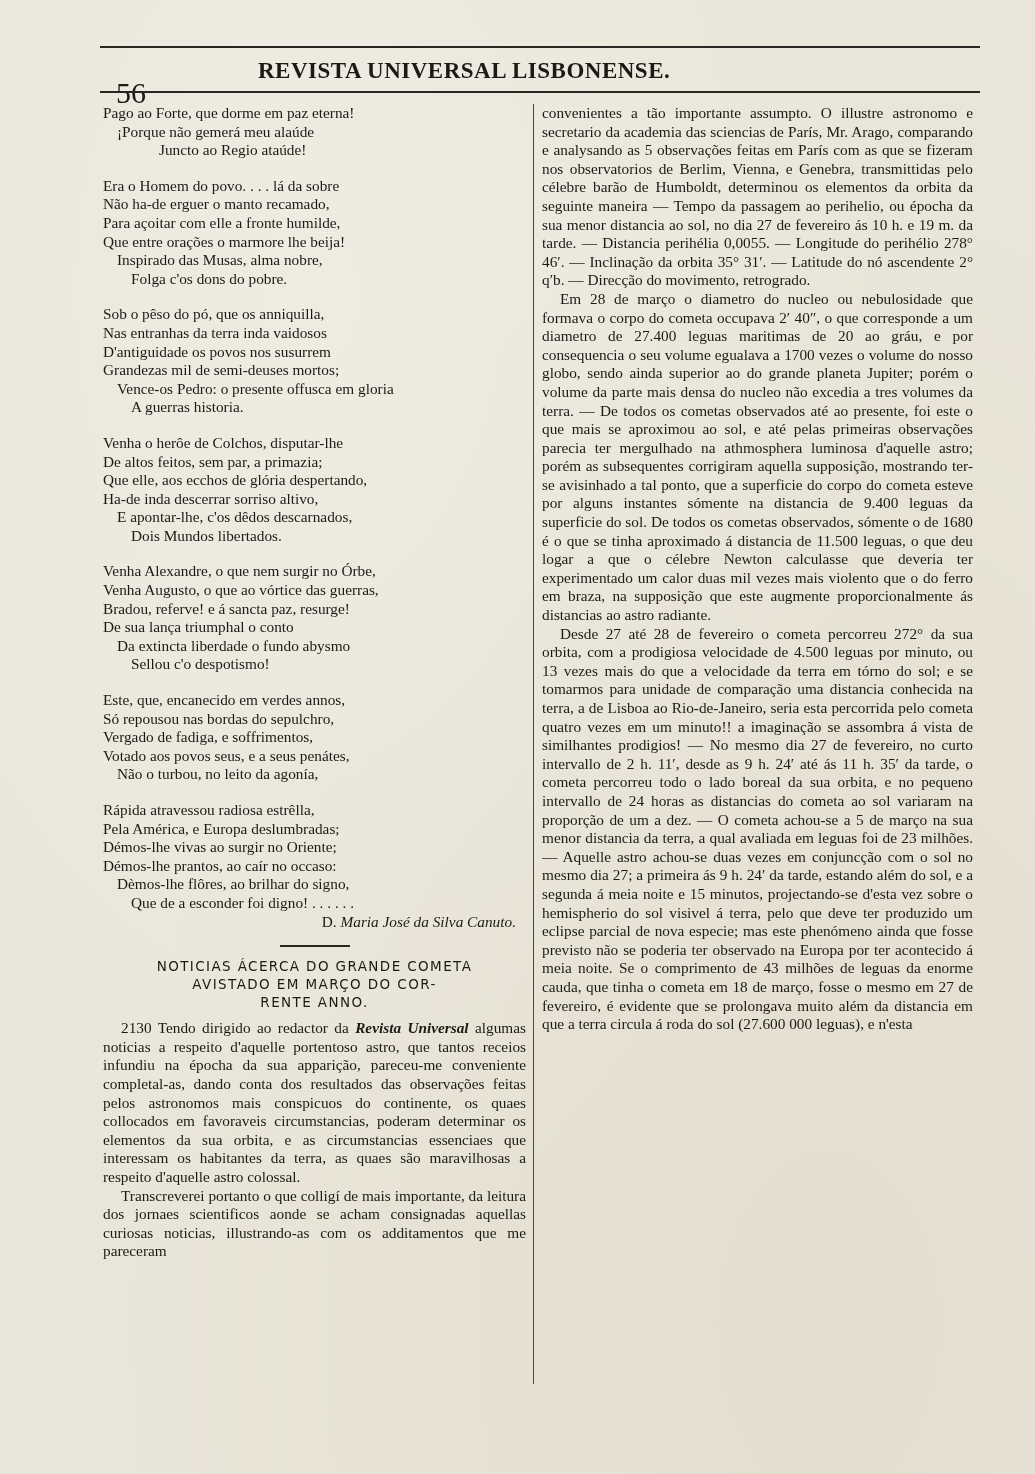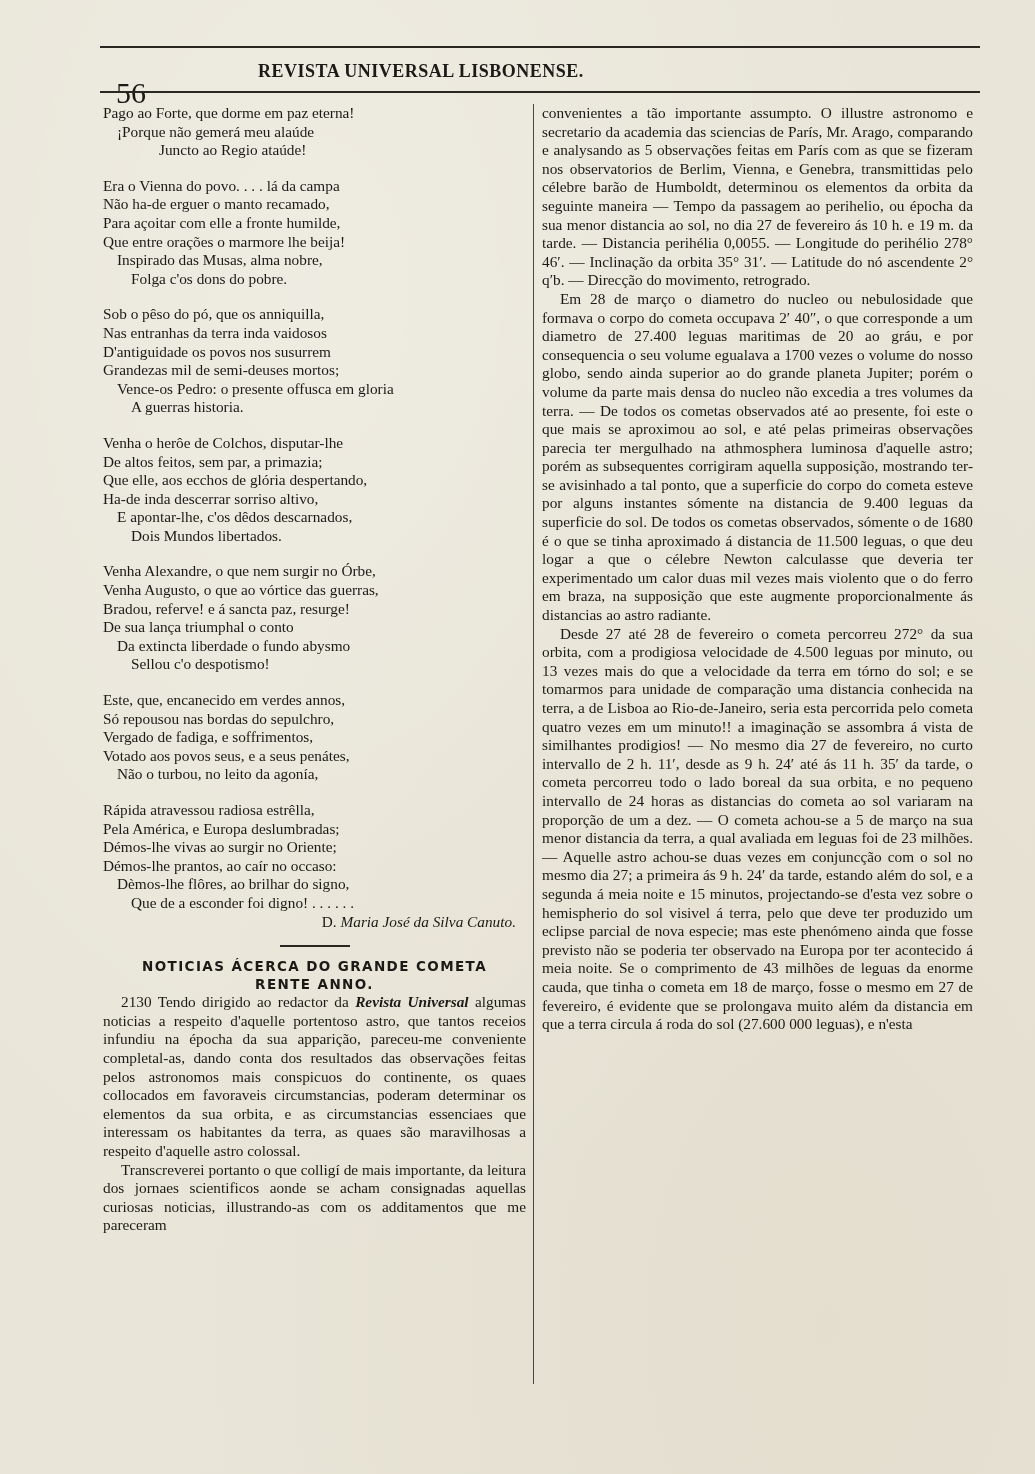--- a/index.html
+++ b/index.html
@@ -11,40 +11,40 @@
       radial-gradient(ellipse at 80% 90%, rgba(200,190,160,0.18), transparent 60%);
     font-family: "Liberation Serif", "DejaVu Serif", serif;
     color: #1c1a16;
     position: relative;
   }
   .rule { position: absolute; left: 100px; width: 880px; background: #2a2723; }
   .rule.top { top: 46px; height: 2px; }
   .rule.bottom { top: 91px; height: 2px; }
   .header { position: absolute; top: 52px; left: 100px; width: 880px; height: 36px; }
   .page-number { position: absolute; left: 16px; top: 0; font-size: 30px; line-height: 36px; margin-top: 23px; }
-  .journal-title { position: absolute; left: 158px; top: 0; font-size: 18px; line-height: 38px; font-weight: bold; letter-spacing: 0.5px; }
+  .journal-title { position: absolute; left: 158px; top: 0; font-size: 23px; line-height: 38px; font-weight: bold; letter-spacing: 0.5px; }
 
   .col { position: absolute; top: 104px; font-size: 15.3px; line-height: 18.6px; }
   .col.left { left: 103px; width: 423px; }
   .col.right { left: 542px; width: 431px; }
   .col-divider { position: absolute; left: 533px; top: 104px; width: 1px; height: 1280px; background: #4a4640; }
 
   .stanza { margin: 0 0 17px 0; }
   .verse { white-space: nowrap; height: 18.6px; }
   .i1 { padding-left: 14px; }
   .i2 { padding-left: 28px; }
   .i3 { padding-left: 56px; }
 
   .signature { text-align: right; padding-right: 10px; margin-top: 0; }
   .signature em { font-style: italic; }
   .separator { width: 70px; height: 2px; background: #2a2723; margin: 14px auto 10px auto; }
 
   .article-heading {
-    text-align: center; font-family: "DejaVu Sans", sans-serif; font-weight: bold;
-    font-size: 13.5px; line-height: 18px; letter-spacing: 1.4px; margin-bottom: 0;
+    text-align: center; font-family: "DejaVu Sans", sans-serif; font-weight: normal;
+    font-size: 13.5px; line-height: 18px; letter-spacing: 1.4px; margin-bottom: 8px;
   }
   .para { text-align: justify; text-indent: 18px; margin: 0; }
   .para .num { font-weight: normal; }
   .para em { font-style: italic; font-weight: bold; }
 </style>
 </head>
 <body>
 
 <div class="rule top"></div>
 <div class="header">
@@ -56,21 +56,21 @@
 <div class="col-divider"></div>
 
 <div class="col left">
   <div id="poem">
       <div class="stanza">
         <div class="verse">Pago ao Forte, que dorme em paz eterna!</div>
         <div class="verse i1">¡Porque não gemerá meu alaúde</div>
         <div class="verse i3">Juncto ao Regio ataúde!</div>
       </div>
       <div class="stanza">
-        <div class="verse">Era o Vienna do povo. . . . lá da campa</div>
+        <div class="verse">Era o Homem do povo. . . . lá da sobre</div>
         <div class="verse">Não ha-de erguer o manto recamado,</div>
         <div class="verse">Para açoitar com elle a fronte humilde,</div>
         <div class="verse">Que entre orações o marmore lhe beija!</div>
         <div class="verse i1">Inspirado das Musas, alma nobre,</div>
         <div class="verse i2">Folga c'os dons do pobre.</div>
       </div>
       <div class="stanza">
         <div class="verse">Sob o pêso do pó, que os anniquilla,</div>
         <div class="verse">Nas entranhas da terra inda vaidosos</div>
         <div class="verse">D'antiguidade os povos nos susurrem</div>
@@ -110,20 +110,21 @@
         <div class="verse i2">Que de a esconder foi digno! . . . . . .</div>
       </div>
     </div>
   <div class="signature">
     <span>D.</span>
     <em>Maria José da Silva Canuto.</em>
   </div>
   <div class="separator"></div>
   <div class="article-heading">
     <div>NOTICIAS ÁCERCA DO GRANDE COMETA</div>
+    <div>AVISTADO EM MARÇO DO COR-</div>
     <div>RENTE ANNO.</div>
   </div>
   <p class="para">
     <span class="num">2130</span>
     <span>Tendo dirigido ao redactor da</span>
     <em>Revista Universal</em>
     <span>algumas noticias a respeito d'aquelle portentoso astro, que tantos receios infundiu na épocha da sua apparição, pareceu-me conveniente completal-as, dando conta dos resultados das observações feitas pelos astronomos mais conspicuos do continente, os quaes collocados em favoraveis circumstancias, poderam determinar os elementos da sua orbita, e as circumstancias essenciaes que interessam os habitantes da terra, as quaes são maravilhosas a respeito d'aquelle astro colossal.</span>
   </p>
   <p class="para">Transcreverei portanto o que colligí de mais importante, da leitura dos jornaes scientificos aonde se acham consignadas aquellas curiosas noticias, illustrando-as com os additamentos que me pareceram</p>
 </div>

